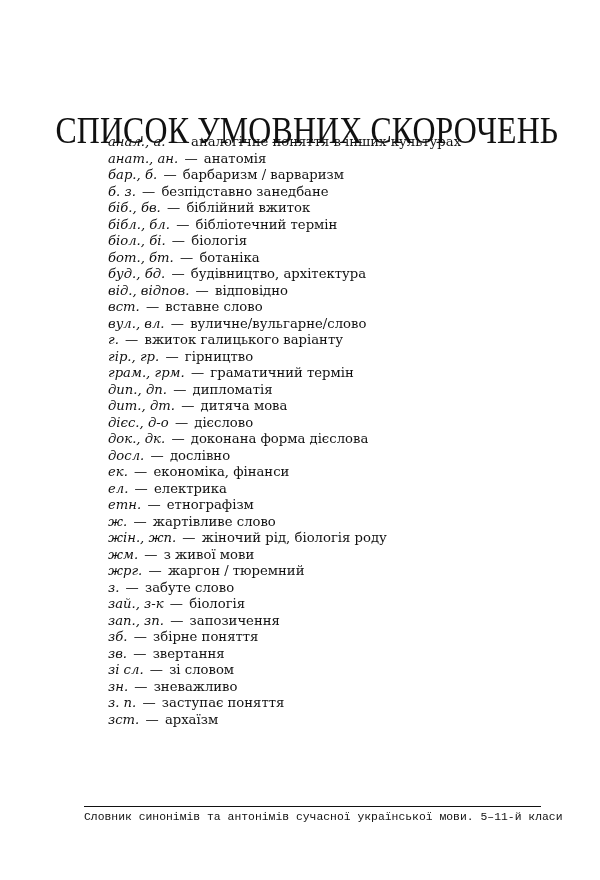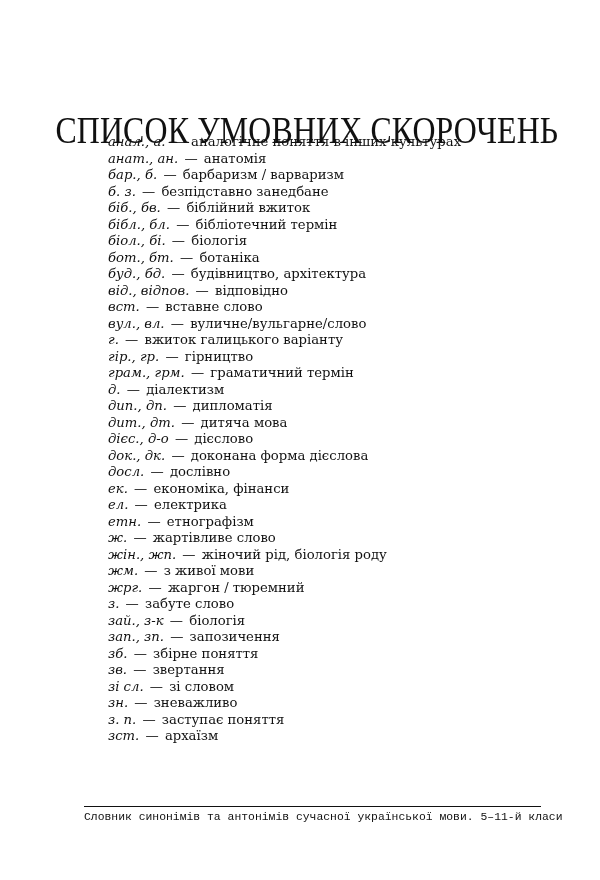--- a/index.html
+++ b/index.html
@@ -84,21 +84,20 @@
   <li class="entry"><span class="abbr">бібл., бл.</span><span class="sep"> <span>—</span> </span><span>бібліотечний термін</span></li>
   <li class="entry"><span class="abbr">біол., бі.</span><span class="sep"> <span>—</span> </span><span>біологія</span></li>
   <li class="entry"><span class="abbr">бот., бт.</span><span class="sep"> <span>—</span> </span><span>ботаніка</span></li>
   <li class="entry"><span class="abbr">буд., бд.</span><span class="sep"> <span>—</span> </span><span>будівництво, архітектура</span></li>
   <li class="entry"><span class="abbr">від., відпов.</span><span class="sep"> <span>—</span> </span><span>відповідно</span></li>
   <li class="entry"><span class="abbr">вст.</span><span class="sep"> <span>—</span> </span><span>вставне слово</span></li>
   <li class="entry"><span class="abbr">вул., вл.</span><span class="sep"> <span>—</span> </span><span>вуличне/вульгарне/слово</span></li>
   <li class="entry"><span class="abbr">г.</span><span class="sep"> <span>—</span> </span><span>вжиток галицького варіанту</span></li>
   <li class="entry"><span class="abbr">гір., гр.</span><span class="sep"> <span>—</span> </span><span>гірництво</span></li>
   <li class="entry"><span class="abbr">грам., грм.</span><span class="sep"> <span>—</span> </span><span>граматичний термін</span></li>
-  <li class="entry"><span class="abbr">д.</span><span class="sep"> <span>—</span> </span><span>діалектизм</span></li>
   <li class="entry"><span class="abbr">дип., дп.</span><span class="sep"> <span>—</span> </span><span>дипломатія</span></li>
   <li class="entry"><span class="abbr">дит., дт.</span><span class="sep"> <span>—</span> </span><span>дитяча мова</span></li>
   <li class="entry"><span class="abbr">дієс., д-о</span><span class="sep"> <span>—</span> </span><span>дієслово</span></li>
   <li class="entry"><span class="abbr">док., дк.</span><span class="sep"> <span>—</span> </span><span>доконана форма дієслова</span></li>
   <li class="entry"><span class="abbr">досл.</span><span class="sep"> <span>—</span> </span><span>дослівно</span></li>
   <li class="entry"><span class="abbr">ек.</span><span class="sep"> <span>—</span> </span><span>економіка, фінанси</span></li>
   <li class="entry"><span class="abbr">ел.</span><span class="sep"> <span>—</span> </span><span>електрика</span></li>
   <li class="entry"><span class="abbr">етн.</span><span class="sep"> <span>—</span> </span><span>етнографізм</span></li>
   <li class="entry"><span class="abbr">ж.</span><span class="sep"> <span>—</span> </span><span>жартівливе слово</span></li>
   <li class="entry"><span class="abbr">жін., жп.</span><span class="sep"> <span>—</span> </span><span>жіночий рід, біологія роду</span></li>

